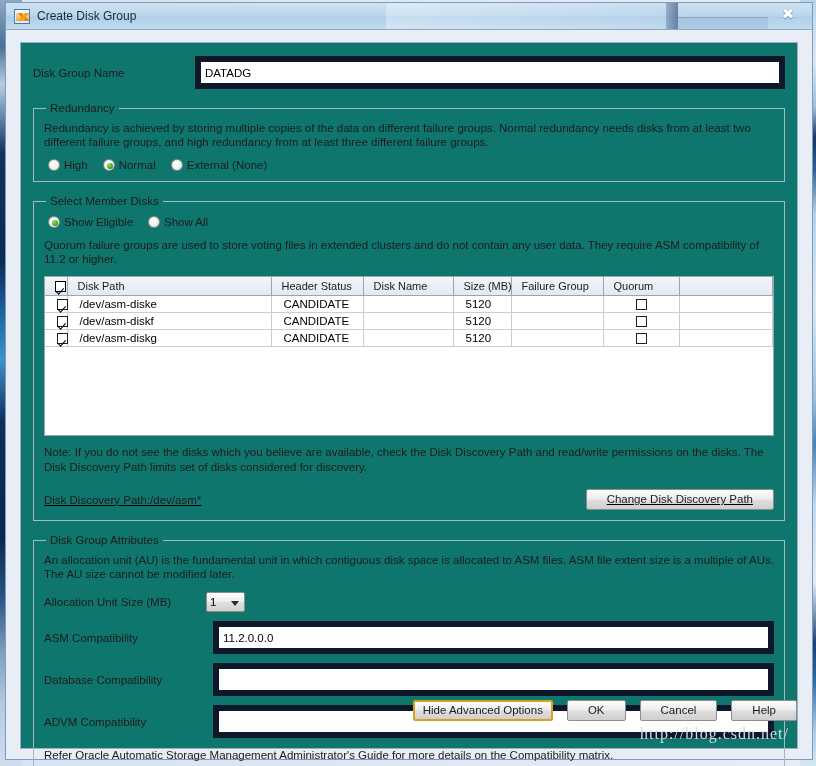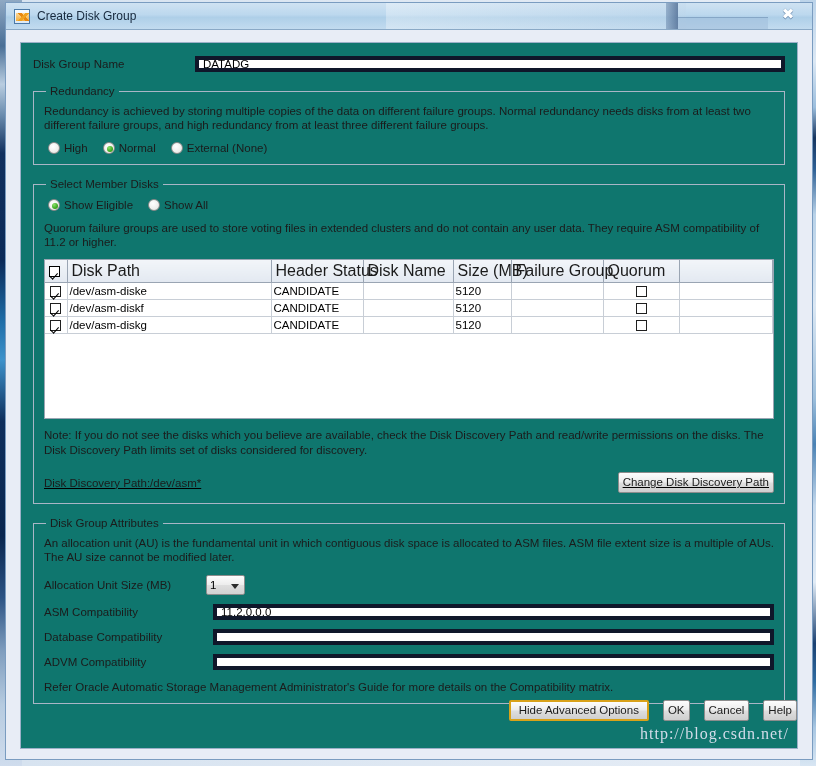--- a/index.html
+++ b/index.html
@@ -104,22 +104,22 @@
     padding: 0;
   }
 
   .row-name {
     display: flex; align-items: center;
     margin: 13px 12px 0 12px;
   }
   .lbl { font-size: 11.5px; color: #1b1b1b; }
   .lbl-w { width: 162px; flex: none; }
   input.txt {
-    flex: 1; height: 16px;
-    border: 4px solid #0f172a;
+    flex: 1; height: 33px;
+    border: 6px solid #0f172a;
     background: #ffffff;
     font-family: "Liberation Sans", sans-serif;
     font-size: 11.5px; color: #000;
     padding: 0 4px;
     outline: none;
   }
 
   
   fieldset.gb {
     margin: 13px 12px 0 12px;
@@ -156,29 +156,29 @@
     border: 1px solid #9aa5b3;
     background: #ffffff;
     height: 160px;
     overflow: hidden;
   }
   table.disks { border-collapse: collapse; width: 100%; table-layout: fixed; }
   table.disks th {
     background: linear-gradient(180deg,#f2f5f9 0%, #e3e9f1 100%);
     border-right: 1px solid #9aa5b3;
     border-bottom: 1px solid #9aa5b3;
-    font-size: 16px; font-weight: normal; color: #1b1b1b;
-    text-align: left; padding: 2px 4px; height: 18px;
+    font-size: 11px; font-weight: normal; color: #1b1b1b;
+    text-align: left; padding: 2px 10px; height: 18px;
     white-space: nowrap;
   }
   table.disks td {
     border-right: 1px solid #c8ced6;
     border-bottom: 1px solid #c8ced6;
     font-size: 11.5px; color: #000;
-    padding: 1px 2px; height: 17px;
+    padding: 1px 12px; height: 17px;
     white-space: nowrap;
     background: #ffffff;
   }
   th.c-chk, td.c-chk { width: 22px; text-align: center; padding: 1px 0; }
   th.c-path, td.c-path { width: 204px; }
   th.c-hdr,  td.c-hdr  { width: 92px; }
   th.c-name, td.c-name { width: 90px; }
   th.c-size, td.c-size { width: 58px; }
   th.c-fg,   td.c-fg   { width: 92px; }
   th.c-quo,  td.c-quo  { width: 76px; text-align: center; padding: 1px 0; }
@@ -206,21 +206,21 @@
     text-decoration: underline;
   }
   .disc-path { font-size: 11.5px; color: #1b1b1b; }
 
   button.btn {
     font-family: "Liberation Sans", sans-serif;
     font-size: 11.5px; color: #1b1b1b;
     background: linear-gradient(180deg,#fdfdfd 0%, #ececec 48%, #dedede 52%, #cfcfcf 100%);
     border: 1px solid #8d8d8d;
     border-radius: 2px;
-    padding: 3px 4px;
+    padding: 3px 20px;
     cursor: pointer;
     line-height: 13px;
   }
   button.btn.focus {
     border: 2px solid #d9a21a;
     background: linear-gradient(180deg,#fdfdfd 0%, #ececec 48%, #dedede 52%, #cfcfcf 100%);
     padding: 2px 8px;
   }
 
   

